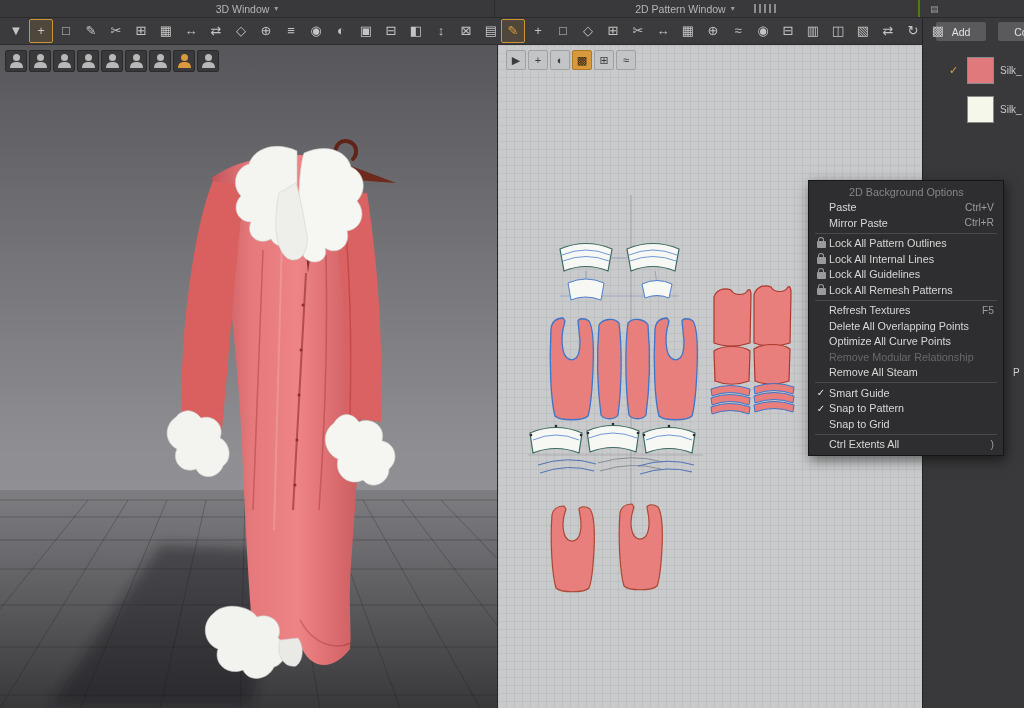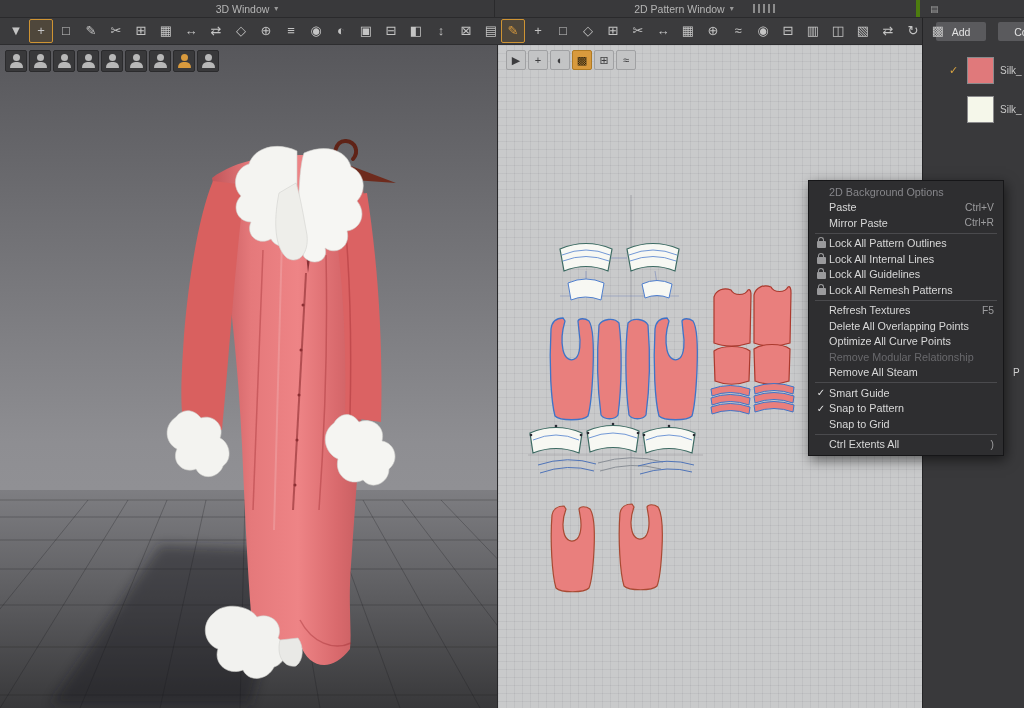--- a/index.html
+++ b/index.html
@@ -6,21 +6,21 @@
   body{
     width:1024px;height:708px;position:relative;overflow:hidden;
     background:#333335;font-family:"Liberation Sans","DejaVu Sans",sans-serif;
     user-select:none;
   }
   
   .titlebar{position:absolute;top:0;left:0;width:1024px;height:17px;background:#39393b;
     border-bottom:1px solid #2a2a2c;display:flex;z-index:6;}
   .tb-sec{display:flex;align-items:center;justify-content:center;font-size:10.5px;color:#b5b5b5;gap:5px;box-sizing:border-box;}
   .tb-3d{width:495px;border-right:1px solid #2a2a2c;text-align:center;}
-  .tb-2d{width:425px;border-right:4px solid #4d7c0f;}
+  .tb-2d{width:425px;border-right:2px solid #4d7c0f;}
   .tb-side{flex:1;justify-content:flex-start;padding-left:10px;}
   .dd-arrow{font-size:8px;color:#999;}
   .grip{width:24px;height:9px;margin-left:14px;
     background:repeating-linear-gradient(90deg,#8c8c8c 0 2px,transparent 2px 5px);}
   .panel-ic{font-size:9px;color:#9a9a9a;}
   
   .toolbar{position:absolute;top:17px;height:28px;background:#3b3b3d;display:flex;align-items:center;
     gap:1px;padding:0 4px;box-sizing:border-box;border-bottom:1px solid #2d2d2f;z-index:5;}
   .toolbar.t3d{left:0;width:497px;}
   .toolbar.t2d{left:497px;width:425px;}
@@ -57,21 +57,21 @@
   .fabric{display:flex;align-items:center;gap:6px;padding-left:26px;}
   .fabric .check{width:12px;font-size:11px;color:#d9a441;visibility:hidden;flex:none;}
   .fabric.checked .check{visibility:visible;}
   .swatch{width:27px;height:27px;border:1px solid #8a8a8c;box-sizing:border-box;flex:none;}
   .fab-label{font-size:10px;color:#c8c8c8;white-space:nowrap;}
   .partial-label{position:absolute;left:90px;top:350px;font-size:10px;color:#d8d8d8;}
   
   .ctx{position:absolute;left:808px;top:180px;width:196px;background:#2e2e30;border:1px solid #161618;
     box-shadow:2px 4px 12px rgba(0,0,0,.55);padding:3px 0;z-index:20;box-sizing:border-box;}
   .mi{display:flex;align-items:center;height:15.5px;padding:0 9px 0 4px;font-size:10.8px;color:#d8d8d8;}
-  .mi.header{color:#86868a;}
+  .mi.header{color:#86868a;margin-left:20px;}
   .mi-gutter{width:16px;display:flex;align-items:center;justify-content:center;flex:none;}
   .mi-label{flex:1;white-space:nowrap;overflow:hidden;}
   .mi-shortcut{color:#9c9c9e;font-size:10.3px;}
   .mi.disabled .mi-label{color:#69696c;}
   .mi.accent .mi-label{color:#d89a3d;}
   .check-mark{display:none;font-size:10px;color:#e4e4e4;}
   .mi.checked .check-mark{display:block;}
   .lock-ic{display:none;width:9px;height:7px;background:#9a9a9c;border-radius:1px;position:relative;margin-top:3px;}
   .lock-ic::before{content:"";position:absolute;left:1px;top:-4px;width:4px;height:3px;
     border:1.5px solid #9a9a9c;border-bottom:none;border-radius:3px 3px 0 0;}

